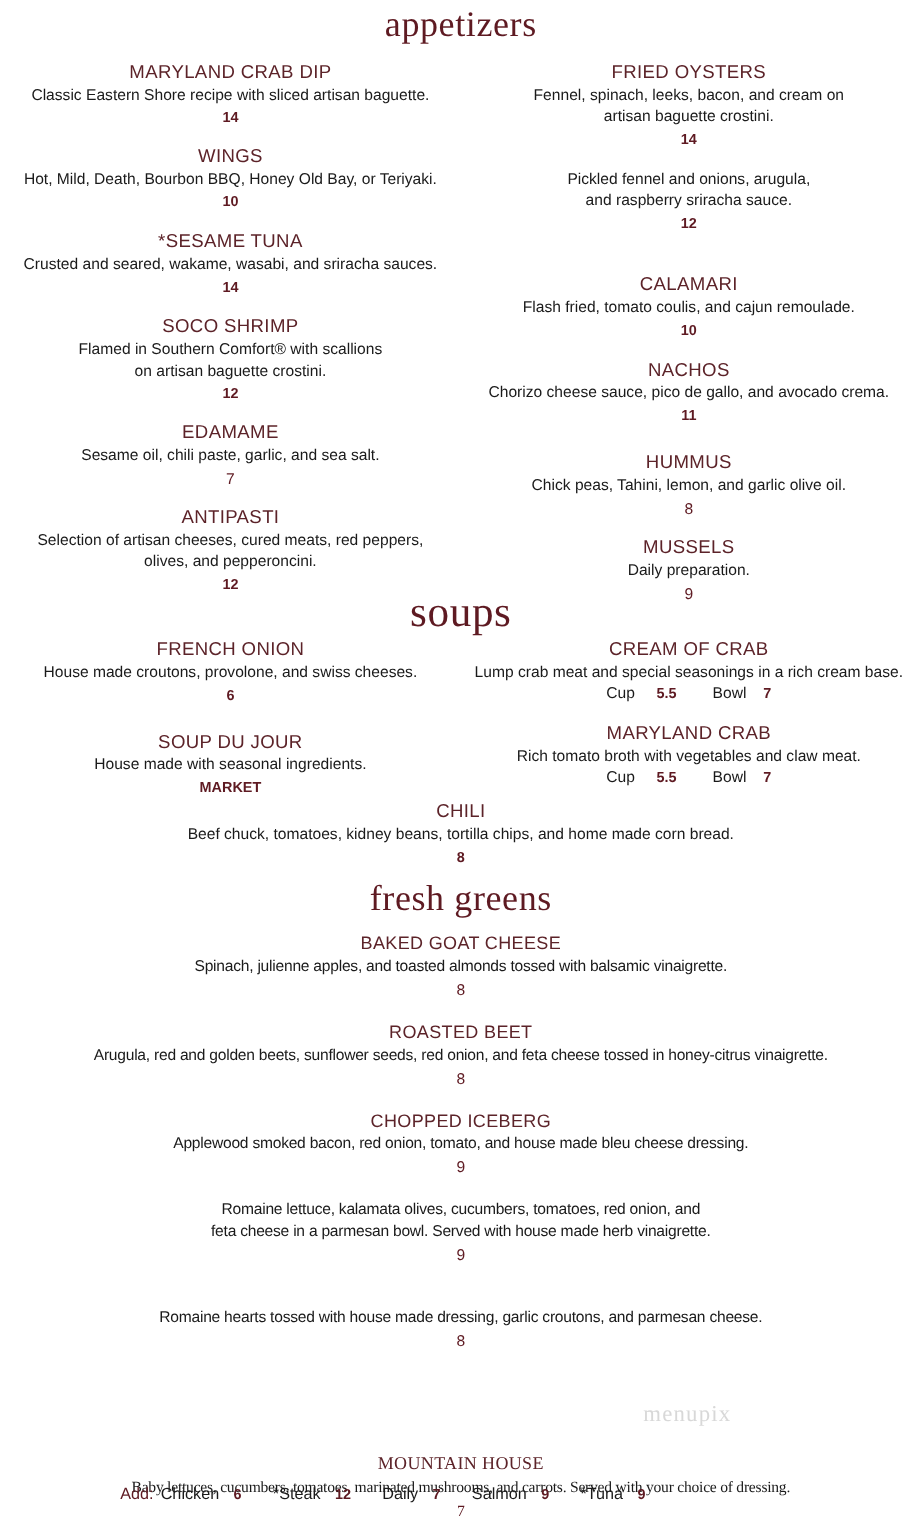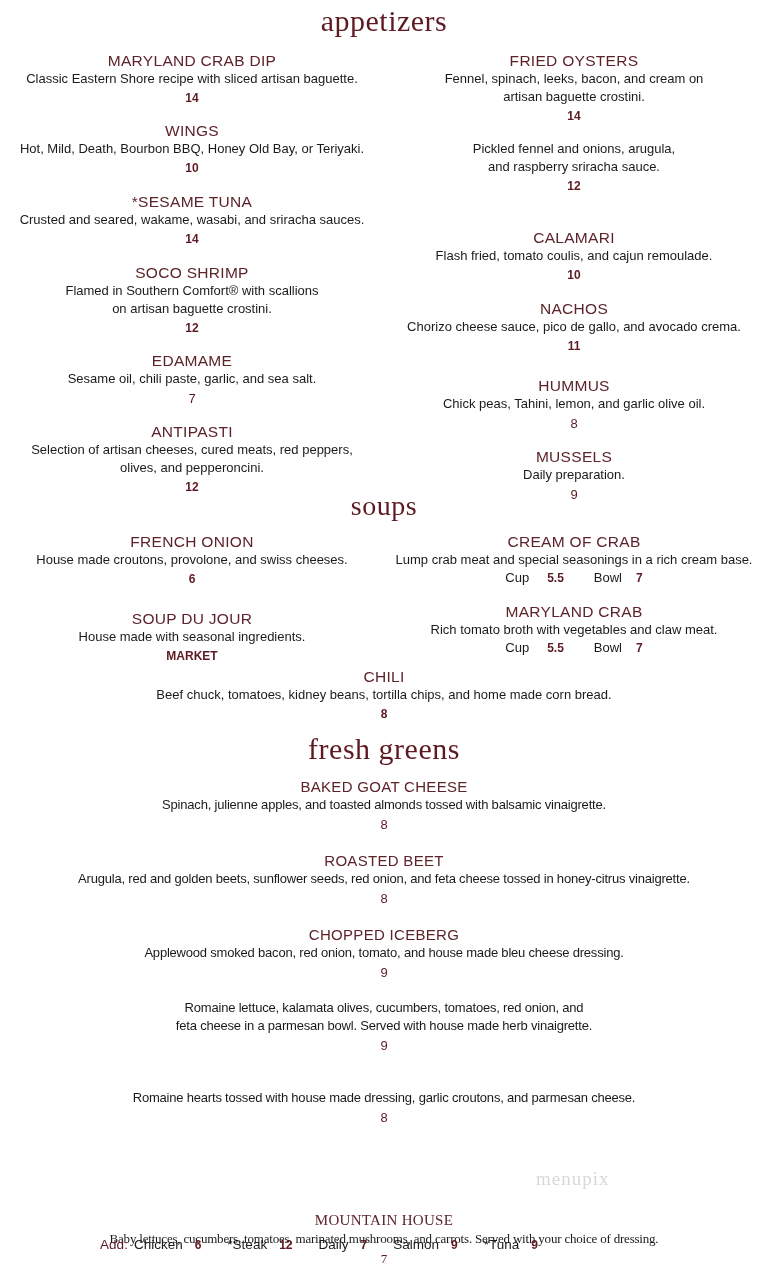--- a/index.html
+++ b/index.html
@@ -146,21 +146,21 @@
   <div class="item-name">HUMMUS</div>
   <div class="item-desc">Chick peas, Tahini, lemon, and garlic olive oil.</div>
   <div class="item-price plain">8</div>
 </div>
 <div class="item right-col" style="top:447px;">
   <div class="item-name">MUSSELS</div>
   <div class="item-desc">Daily preparation.</div>
   <div class="item-price plain">9</div>
 </div>
 
-<div class="section-title" style="top:492px; font-size:28px;text-align:center;">soups</div>
+<div class="section-title" style="top:492px; font-size:36px;text-align:center;">soups</div>
 
 <div class="item left-col" style="top:532px;">
   <div class="item-name">FRENCH ONION</div>
   <div class="item-desc">House made croutons, provolone, and swiss cheeses.</div>
   <div class="item-price">6</div>
 </div>
 <div class="item left-col" style="top:609px;">
   <div class="item-name">SOUP DU JOUR</div>
   <div class="item-desc">House made with seasonal ingredients.</div>
   <div class="item-price">MARKET</div>

